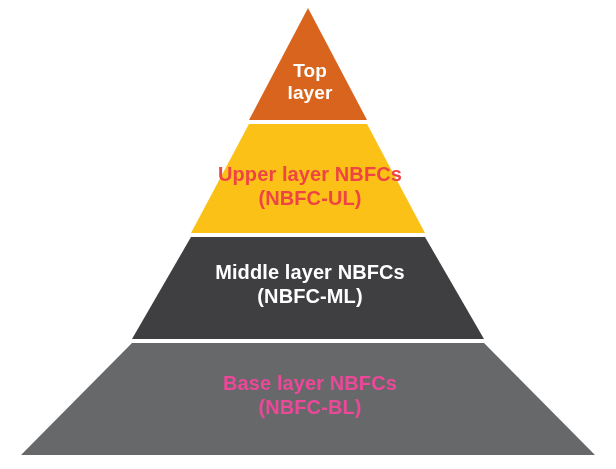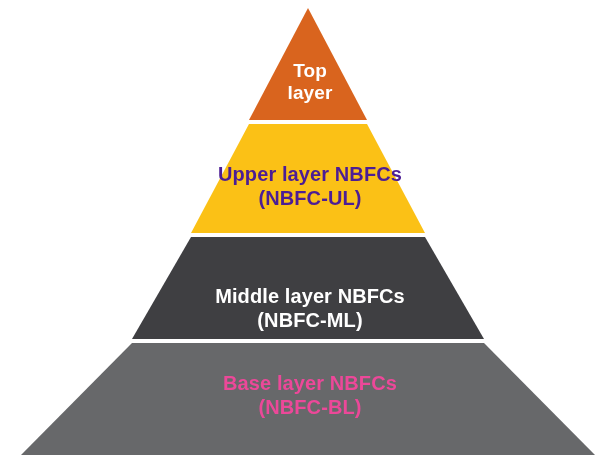--- a/index.html
+++ b/index.html
@@ -73,22 +73,22 @@
   <svg id="pyramid-svg" viewBox="0 0 616 469">
     <polygon points="308,8 249,120 367,120" fill="#d9641e"></polygon>
     <polygon points="249,124 367,124 425,233 191,233" fill="#fbc116"></polygon>
     <polygon points="191,237 425,237 484,339 132,339" fill="#3f3f42"></polygon>
     <polygon points="132,343 484,343 595,455 21,455" fill="#67686a"></polygon>
   </svg>
 
   <div class="layer-label" id="label-top" style="color: rgb(255, 255, 255);">Top
 layer</div>
 
-  <div class="layer-label" id="label-upper" style="color: #4c1d95;">Upper layer NBFCs
+  <div class="layer-label" id="label-upper" style="color: #ef4444;">Upper layer NBFCs
 (NBFC-UL)</div>
 
-  <div class="layer-label" id="label-middle" style="color: rgb(255, 255, 255); margin-top: 24px;">Middle layer NBFCs
+  <div class="layer-label" id="label-middle" style="color: rgb(255, 255, 255);">Middle layer NBFCs
 (NBFC-ML)</div>
 
   <div class="layer-label" id="label-base" style="color: #ec4899;">Base layer NBFCs
 (NBFC-BL)</div>
 
 </div>
 
 </body></html>

